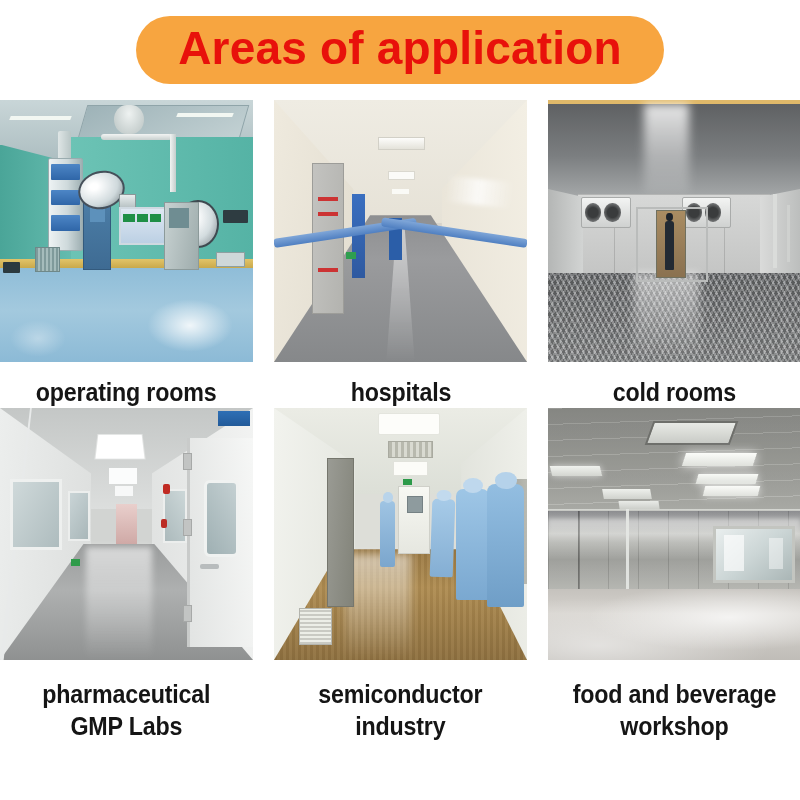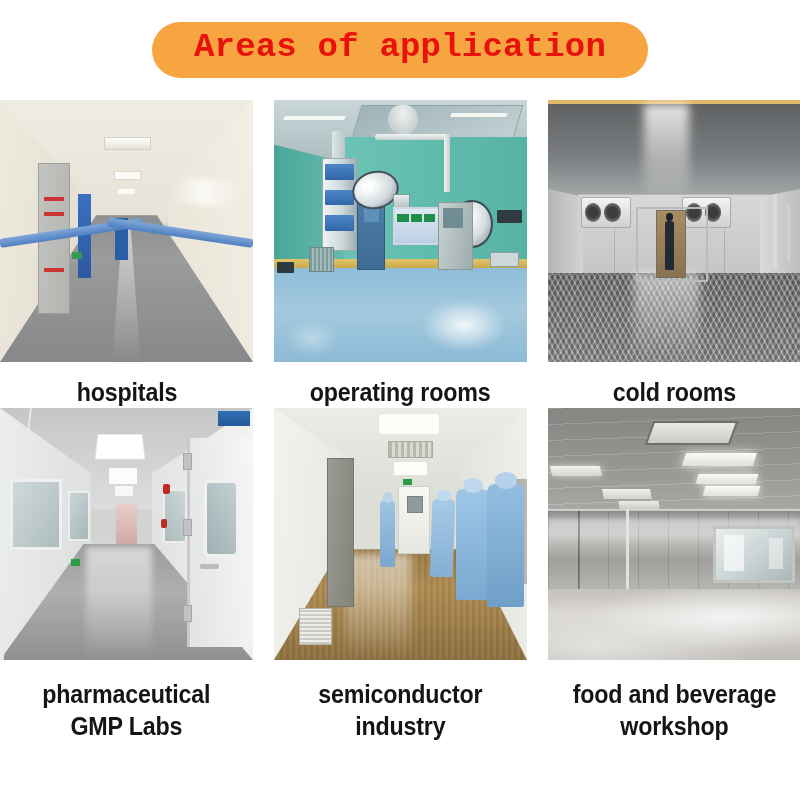--- a/index.html
+++ b/index.html
@@ -23,23 +23,23 @@
     align-items: center;
     justify-content: center;
   }
   .title-pill {
     background: #f7a540;
     border-radius: 999px;
     padding: 7px 42px 11px 42px;
     display: inline-block;
   }
   .title-text {
-    font-family: Liberation Mono, monospace;
+    font-family: Liberation Sans, sans-serif;
     font-weight: bold;
-    font-size: 34px;
+    font-size: 46px;
     line-height: 1.1;
     color: #e8110b;
     letter-spacing: 0.2px;
     white-space: nowrap;
   }
 
   
   .grid {
     display: grid;
     grid-template-columns: 253px 253px 252px;
@@ -688,47 +688,20 @@
 </head>
 <body>
 
 <div class="title-wrap">
   <div class="title-pill">
     <span class="title-text">Areas of application</span>
   </div>
 </div>
 
 <div class="grid row1">
-
-  <div class="cell">
-    <div class="photo">
-      <div class="sc s1">
-        <div class="ceil"></div>
-        <div class="wallL"></div>
-        <div class="wallR"></div>
-        <div class="floor"></div>
-        <div class="floorGloss"></div>
-        <div class="lightA"></div>
-        <div class="lightB"></div>
-        <div class="lightC"></div>
-        <div class="sheen"></div>
-        <div class="doorL">
-          <i style="top:22%"></i>
-          <i style="top:32%"></i>
-          <i style="top:70%"></i>
-        </div>
-        <div class="doorBlue"></div>
-        <div class="doorFar"></div>
-        <div class="railL"></div>
-        <div class="railR"></div>
-        <div class="exit"></div>
-      </div>
-    </div>
-    <div class="caption">hospitals</div>
-  </div>
 
   <div class="cell">
     <div class="photo">
       <div class="sc s2">
         <div class="ceil"></div>
         <div class="ceilGrid"></div>
         <div class="wallL"></div>
         <div class="wallR"></div>
         <div class="cove"></div>
         <div class="floor"></div>
@@ -763,20 +736,47 @@
         <div class="sw1"></div>
         <div class="sw2"></div>
         <div class="sw3"></div>
       </div>
     </div>
     <div class="caption">operating rooms</div>
   </div>
 
   <div class="cell">
     <div class="photo">
+      <div class="sc s1">
+        <div class="ceil"></div>
+        <div class="wallL"></div>
+        <div class="wallR"></div>
+        <div class="floor"></div>
+        <div class="floorGloss"></div>
+        <div class="lightA"></div>
+        <div class="lightB"></div>
+        <div class="lightC"></div>
+        <div class="sheen"></div>
+        <div class="doorL">
+          <i style="top:22%"></i>
+          <i style="top:32%"></i>
+          <i style="top:70%"></i>
+        </div>
+        <div class="doorBlue"></div>
+        <div class="doorFar"></div>
+        <div class="railL"></div>
+        <div class="railR"></div>
+        <div class="exit"></div>
+      </div>
+    </div>
+    <div class="caption">hospitals</div>
+  </div>
+
+  <div class="cell">
+    <div class="photo">
       <div class="sc s3">
         <div class="topband"></div>
         <div class="ceil"></div>
         <div class="ceilGlow"></div>
         <div class="backwall"></div>
         <div class="wallL"></div>
         <div class="wallR"></div>
         <div class="panelEdgeA"></div>
         <div class="panelEdgeB"></div>
         <div class="floor"></div>

